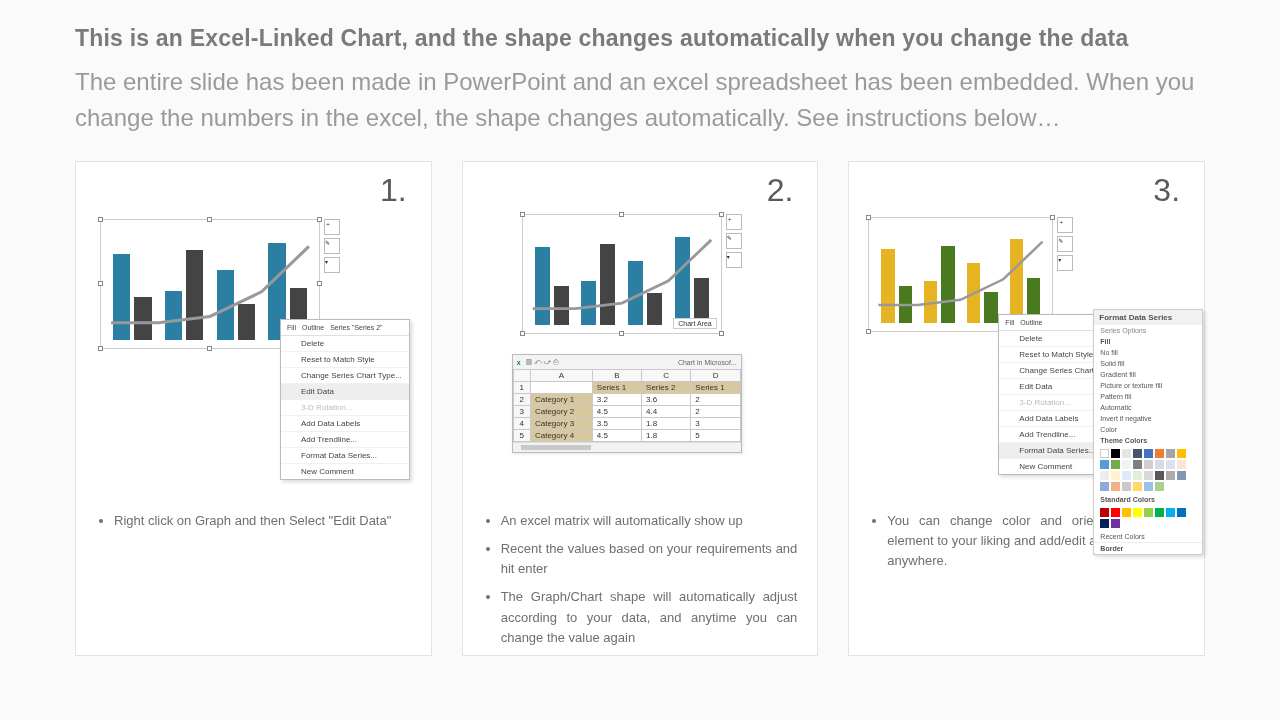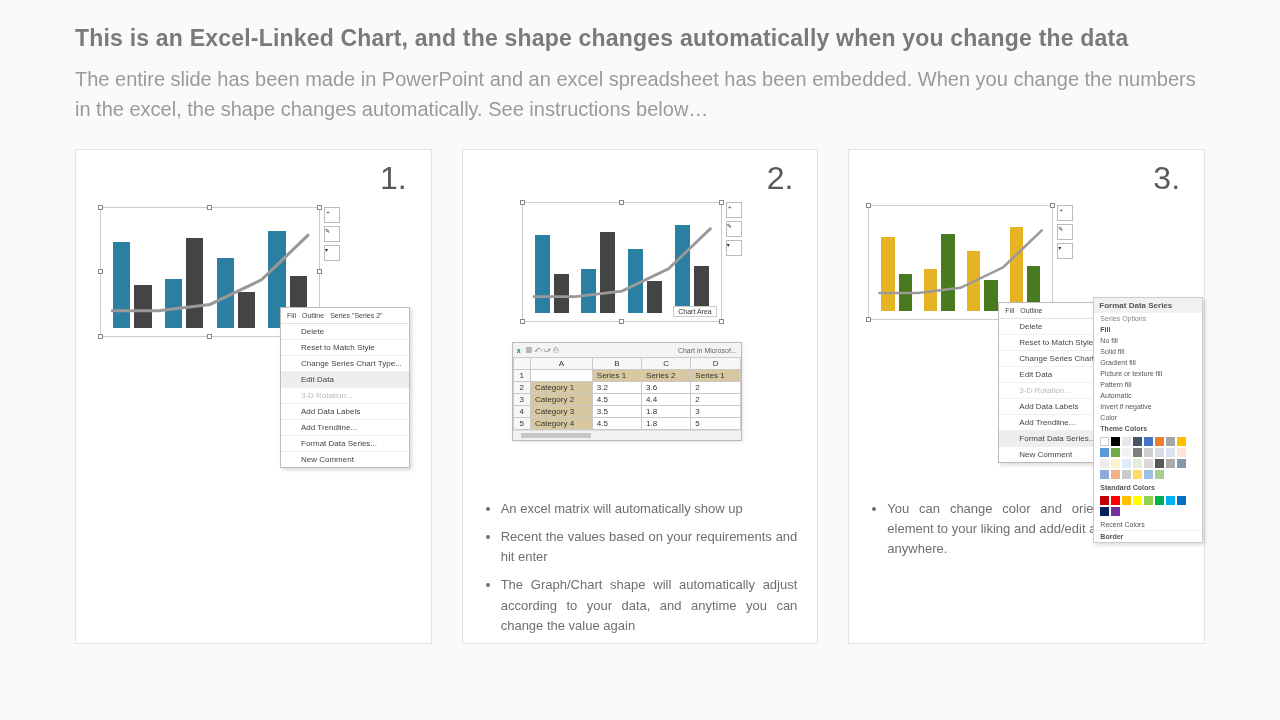--- a/index.html
+++ b/index.html
@@ -12,21 +12,21 @@
     padding: 25px 75px 0 75px;
     color: #333;
   }
   .title {
     font-size: 23px;
     color: #7a7a7a;
     margin: 0 0 12px 0;
     letter-spacing: 0.2px;
   }
   .subtitle {
-    font-size: 20px;
+    font-size: 24px;
     color: #9a9a9a;
     line-height: 1.5;
     margin: 0 0 25px 0;
   }
   .cards {
     display: flex;
     gap: 30px;
   }
   .card {
     background: #ffffff;
@@ -162,20 +162,25 @@
         <div class="row">Delete</div>
         <div class="row">Reset to Match Style</div>
         <div class="row">Change Series Chart Type...</div>
         <div class="row" style="background:#eee">Edit Data</div>
         <div class="row" style="color:#bbb">3-D Rotation...</div>
         <div class="row">Add Data Labels</div>
         <div class="row">Add Trendline...</div>
         <div class="row">Format Data Series...</div>
         <div class="row">New Comment</div>
       </div>
+    </div>
+    <div class="notes">
+      <ul>
+          <li>Right click on Graph and then Select "Edit Data"</li>
+        </ul>
     </div>
   </div>
 
   <div class="card">
     <div class="card-num">2.</div>
     <div class="thumb-area">
       <div class="chart-box" style="left:45px; top:5px; width:200px; height:120px;">
         <div class="handle" style="left:-3px;top:-3px"></div>
           <div class="handle" style="right:-3px;top:-3px"></div>
         <div class="handle" style="left:-3px;bottom:-3px"></div>

